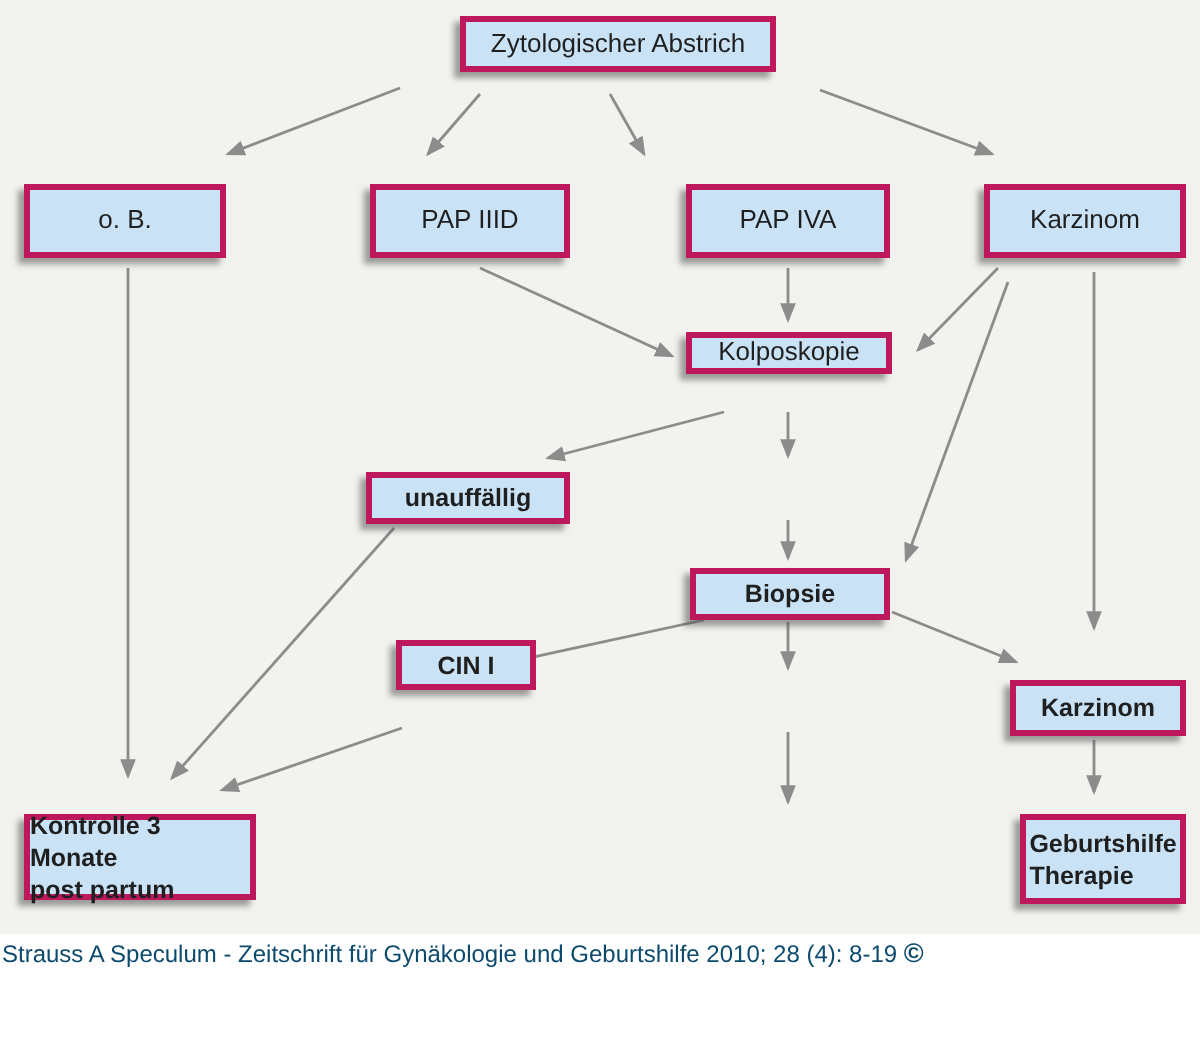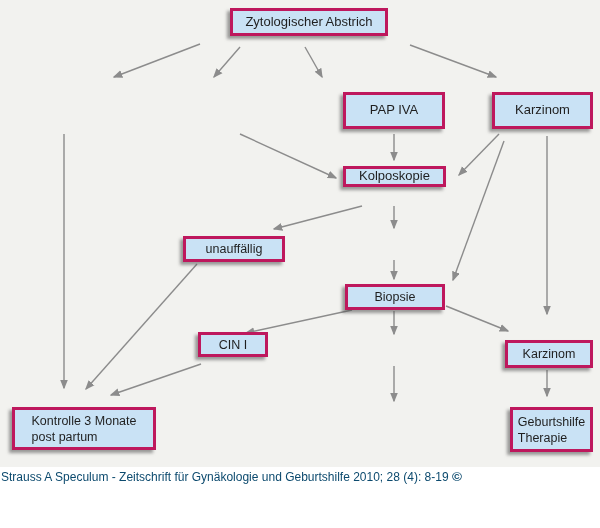--- a/index.html
+++ b/index.html
@@ -24,21 +24,21 @@
     background:#c9e2f5;
     border:3px solid #be185d;
     box-shadow:-3px 3px 3px rgba(80,80,80,0.55);
     display:flex;align-items:center;justify-content:center;
     text-align:left;
     font-size:13px;
     color:#1f1f1f;
     white-space:pre-line;
     line-height:1.28;
   }
-  .node.small{font-size:12.5px;}
+  .node.small{font-size:12.5px;font-weight:bold;}
   .footer{
     position:absolute;left:1px;top:469px;width:598px;
     font-size:12px;color:#0c4a6e;
     white-space:nowrap;
   }
   .footer b{font-size:13.5px;}
 </style>
 </head>
 <body>
 
@@ -69,39 +69,41 @@
       <line x1="394" y1="311" x2="394" y2="334" marker-end="url(#ah)"></line>
       <line x1="446" y1="306" x2="508" y2="331" marker-end="url(#ah)"></line>
       <line x1="201" y1="364" x2="111" y2="395" marker-end="url(#ah)"></line>
       <line x1="394" y1="366" x2="394" y2="401" marker-end="url(#ah)"></line>
       <line x1="547" y1="370" x2="547" y2="396" marker-end="url(#ah)"></line>
     </g>
   </svg>
 
   <div class="node" style="left:230px;top:8px;width:158px;height:28px">Zytologischer Abstrich</div>
 
+  <div class="node" style="left:12px;top:92px;width:101px;height:37px">o. B.</div>
 
+  <div class="node" style="left:185px;top:92px;width:100px;height:37px">PAP IIID</div>
 
   <div class="node" style="left:343px;top:92px;width:102px;height:37px">PAP IVA</div>
 
   <div class="node" style="left:492px;top:92px;width:101px;height:37px">Karzinom</div>
 
   <div class="node" style="left:343px;top:166px;width:103px;height:21px">Kolposkopie</div>
 
   <div class="node small" style="left:183px;top:236px;width:102px;height:26px">unauffällig</div>
 
 
   <div class="node small" style="left:345px;top:284px;width:100px;height:26px">Biopsie</div>
 
-  <div class="node small" style="left:198px;top:332px;width:70px;height:25px">CIN I</div>
+  <div class="node small" style="left:198px;top:320px;width:70px;height:25px">CIN I</div>
 
 
   <div class="node small" style="left:505px;top:340px;width:88px;height:28px">Karzinom</div>
 
-  <div class="node small" style="left:12px;top:407px;width:144px;height:43px">Kontrolle 3 Monate
+  <div class="node small" style="left:12px;top:407px;width:116px;height:43px">Kontrolle 3 Monate
 post partum</div>
 
 
   <div class="node small" style="left:510px;top:407px;width:83px;height:45px">Geburtshilfe
 Therapie</div>
 </div>
 
 <div class="footer">
   <span>Strauss A Speculum - Zeitschrift für Gynäkologie und Geburtshilfe 2010; 28 (4): 8-19</span>
   <b>©</b>

